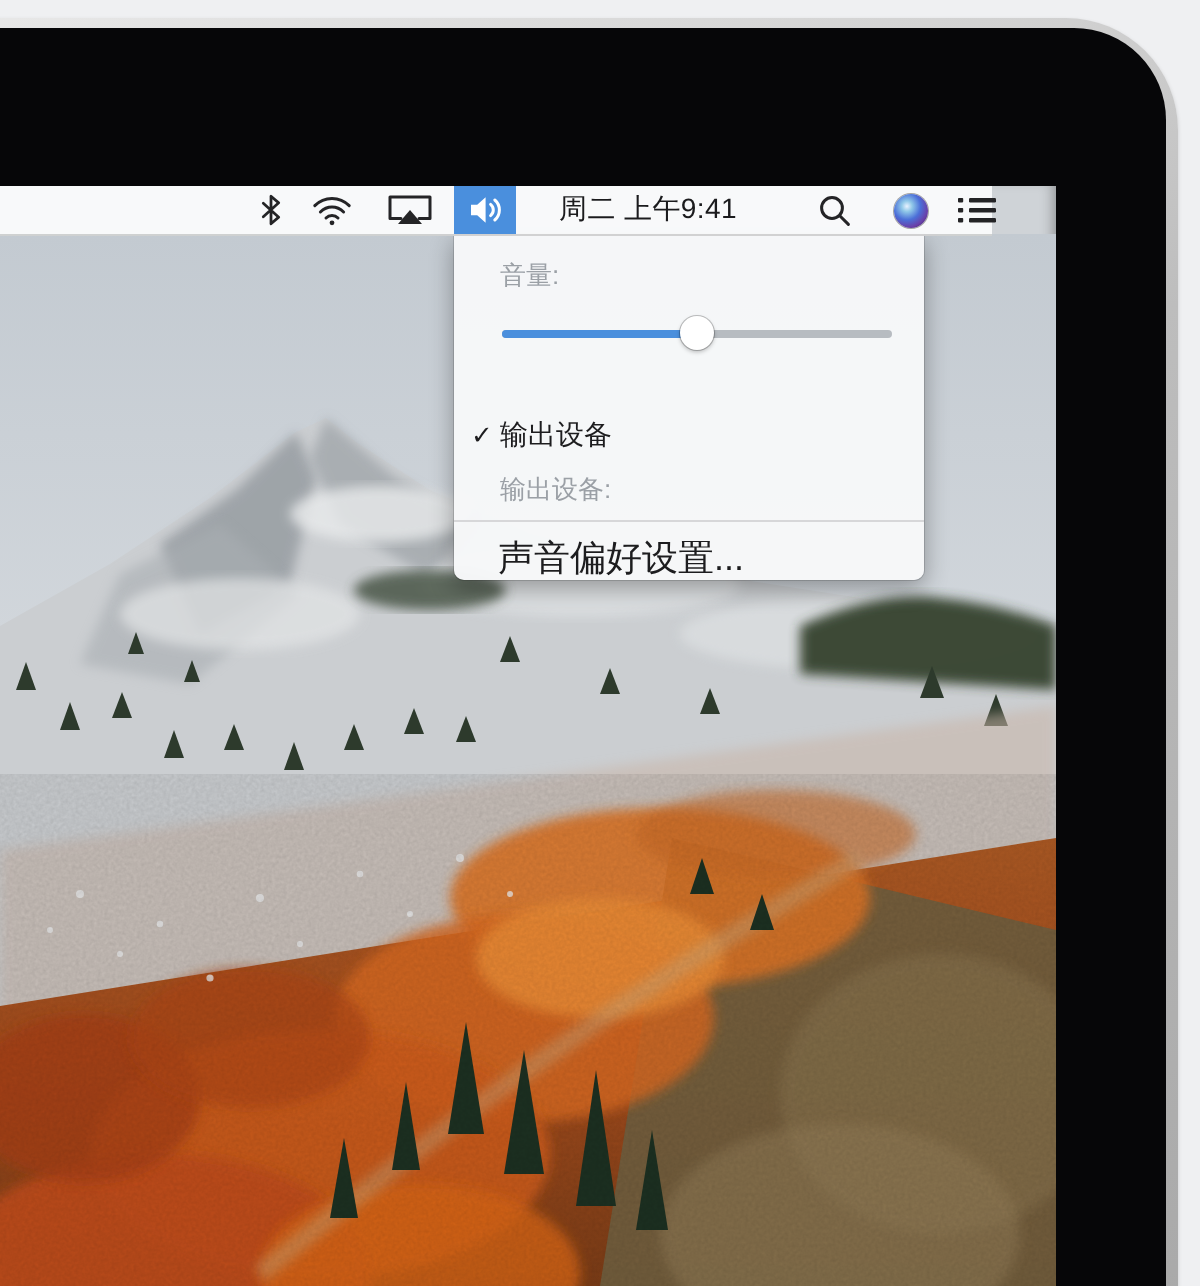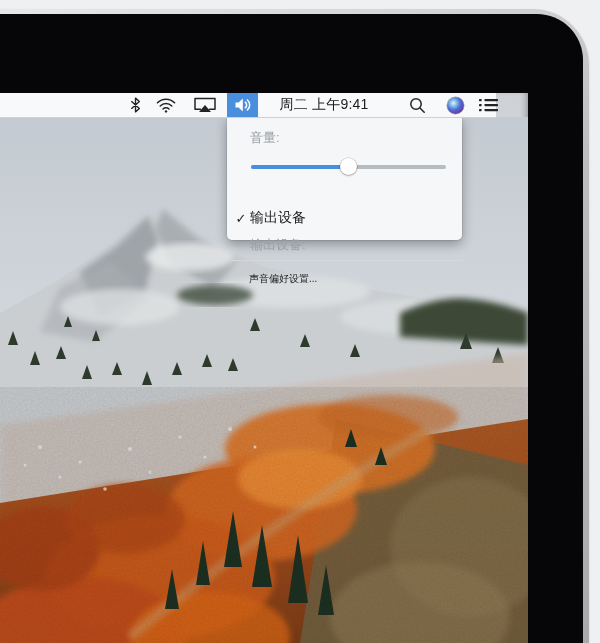--- a/index.html
+++ b/index.html
@@ -51,21 +51,21 @@
   .mb-notif{left:474px;width:28px;}
   .siri-orb{
     width:17px;height:17px;border-radius:50%;
     background:radial-gradient(circle at 38% 36%, #e8f2ff 0%, #8fc7e8 18%, #4b6fd8 45%, #6a3fa8 70%, #171a38 100%);
     box-shadow:0 0 0 .5px rgba(0,0,0,0.35);
   }
   .icon-stroke{stroke:#242426;fill:none;stroke-width:1.5;stroke-linecap:round;stroke-linejoin:round;}
 
   
   .dropdown{
-    position:absolute;left:227px;top:24px;width:235px;height:123px;
+    position:absolute;left:227px;top:24px;width:235px;height:173px;
     background:rgba(246,247,248,0.985);
     border-radius:0 0 5px 5px;
     box-shadow:0 0 0 .5px rgba(0,0,0,0.14), 0 4px 12px rgba(0,0,0,0.33);
     z-index:4;
   }
   .dd-label{position:absolute;left:23px;font-size:13px;color:#9ba0a6;white-space:nowrap;}
   .dd-vol-label{top:12px;}
   .dd-out-label{top:71px;margin-top:48px;}
   .slider{position:absolute;left:24px;top:41px;width:195px;height:17px;}
   .slider-track{position:absolute;left:0;top:7px;width:100%;height:3.5px;border-radius:2px;background:#b7bcc1;}
@@ -73,21 +73,21 @@
   .slider-thumb{
     position:absolute;top:0;width:17px;height:17px;border-radius:50%;
     background:#fff;box-shadow:0 0 0 .5px rgba(0,0,0,0.22), 0 1px 2px rgba(0,0,0,0.25);
   }
   .dd-row{position:absolute;left:0;width:100%;height:22px;display:flex;align-items:center;font-size:14px;color:#1d1d1f;}
   .dd-row .check{width:18px;margin-left:5px;text-align:center;font-weight:bold;font-size:13px;color:#1d1d1f;}
   .dd-row .dev-name{margin-left:0;}
   .dd-row-0{top:90px;}
   .dd-row-1{top:114px;}
   .dd-sep{position:absolute;left:0;top:143px;width:100%;height:1px;background:#d7d7d9;}
-  .dd-prefs{position:absolute;left:22px;top:151px;height:22px;display:flex;align-items:center;font-size:10px;color:#1d1d1f;white-space:nowrap;}
+  .dd-prefs{position:absolute;left:22px;top:151px;height:22px;display:flex;align-items:center;font-size:18px;color:#1d1d1f;white-space:nowrap;}
 </style>
 </head>
 <body>
 
 <div class="stage">
 
   <div class="bezel-rim"></div>
   <div class="bezel-black"></div>
 
   <div class="screen">

